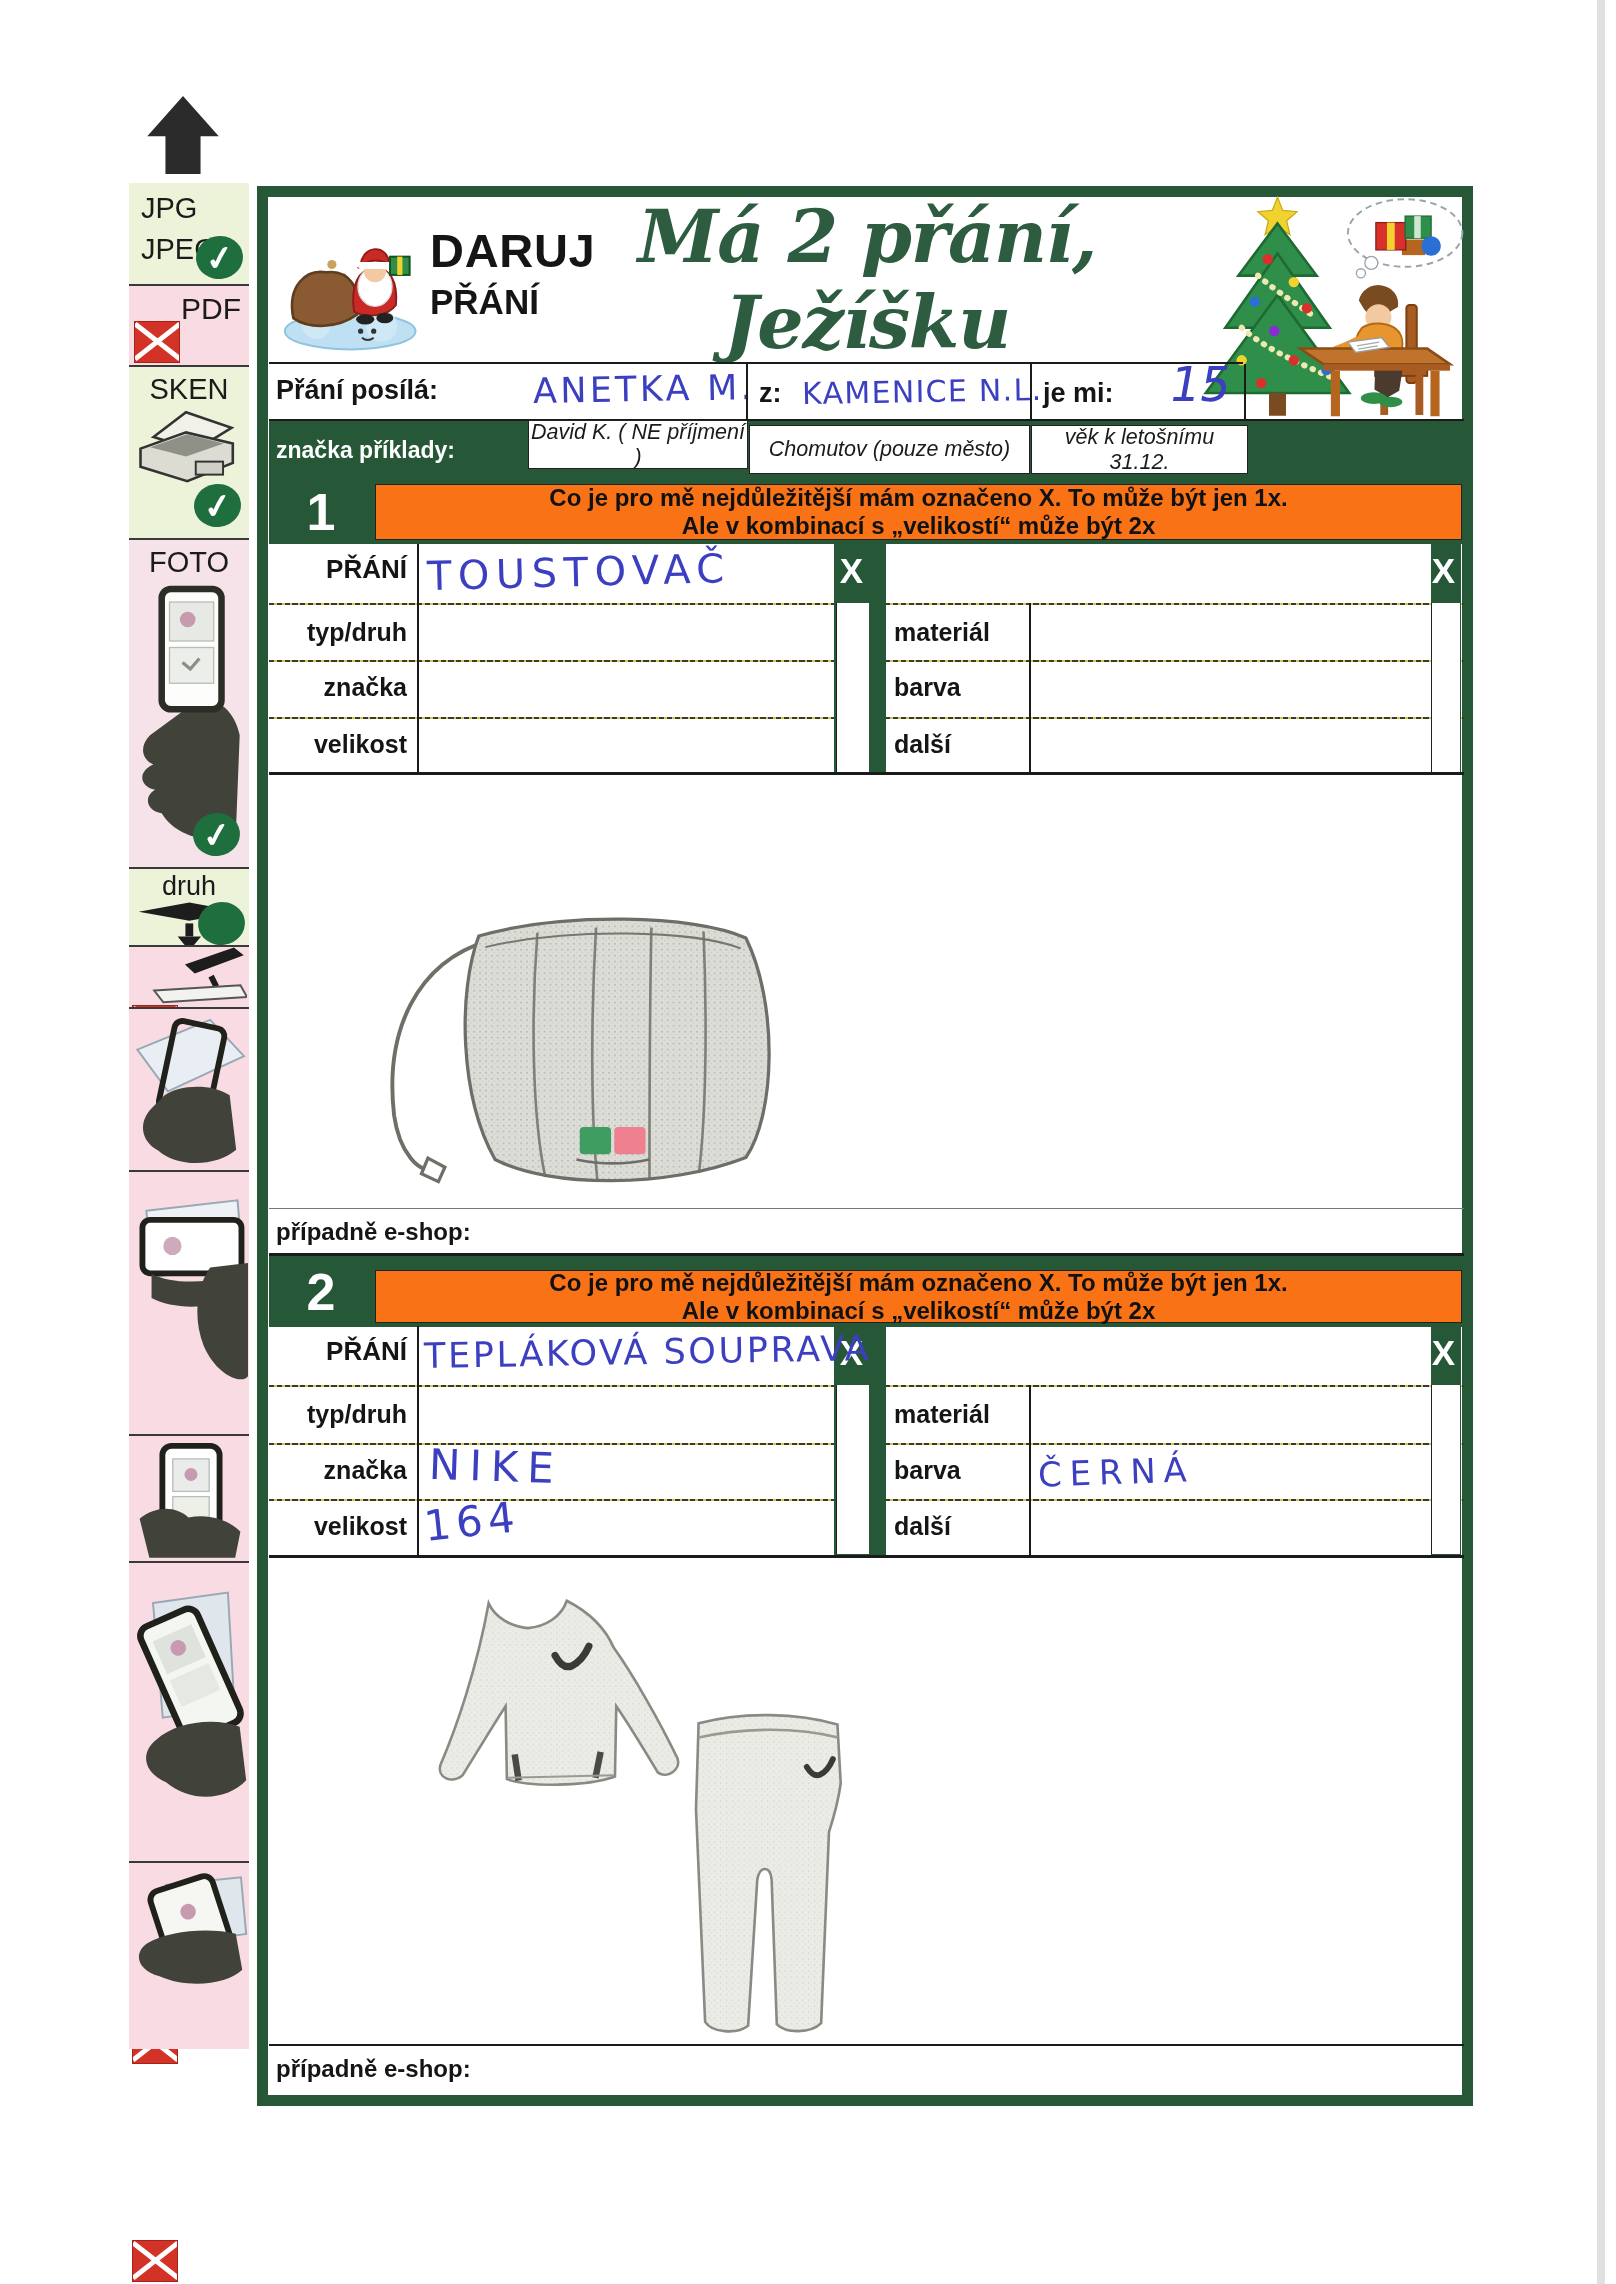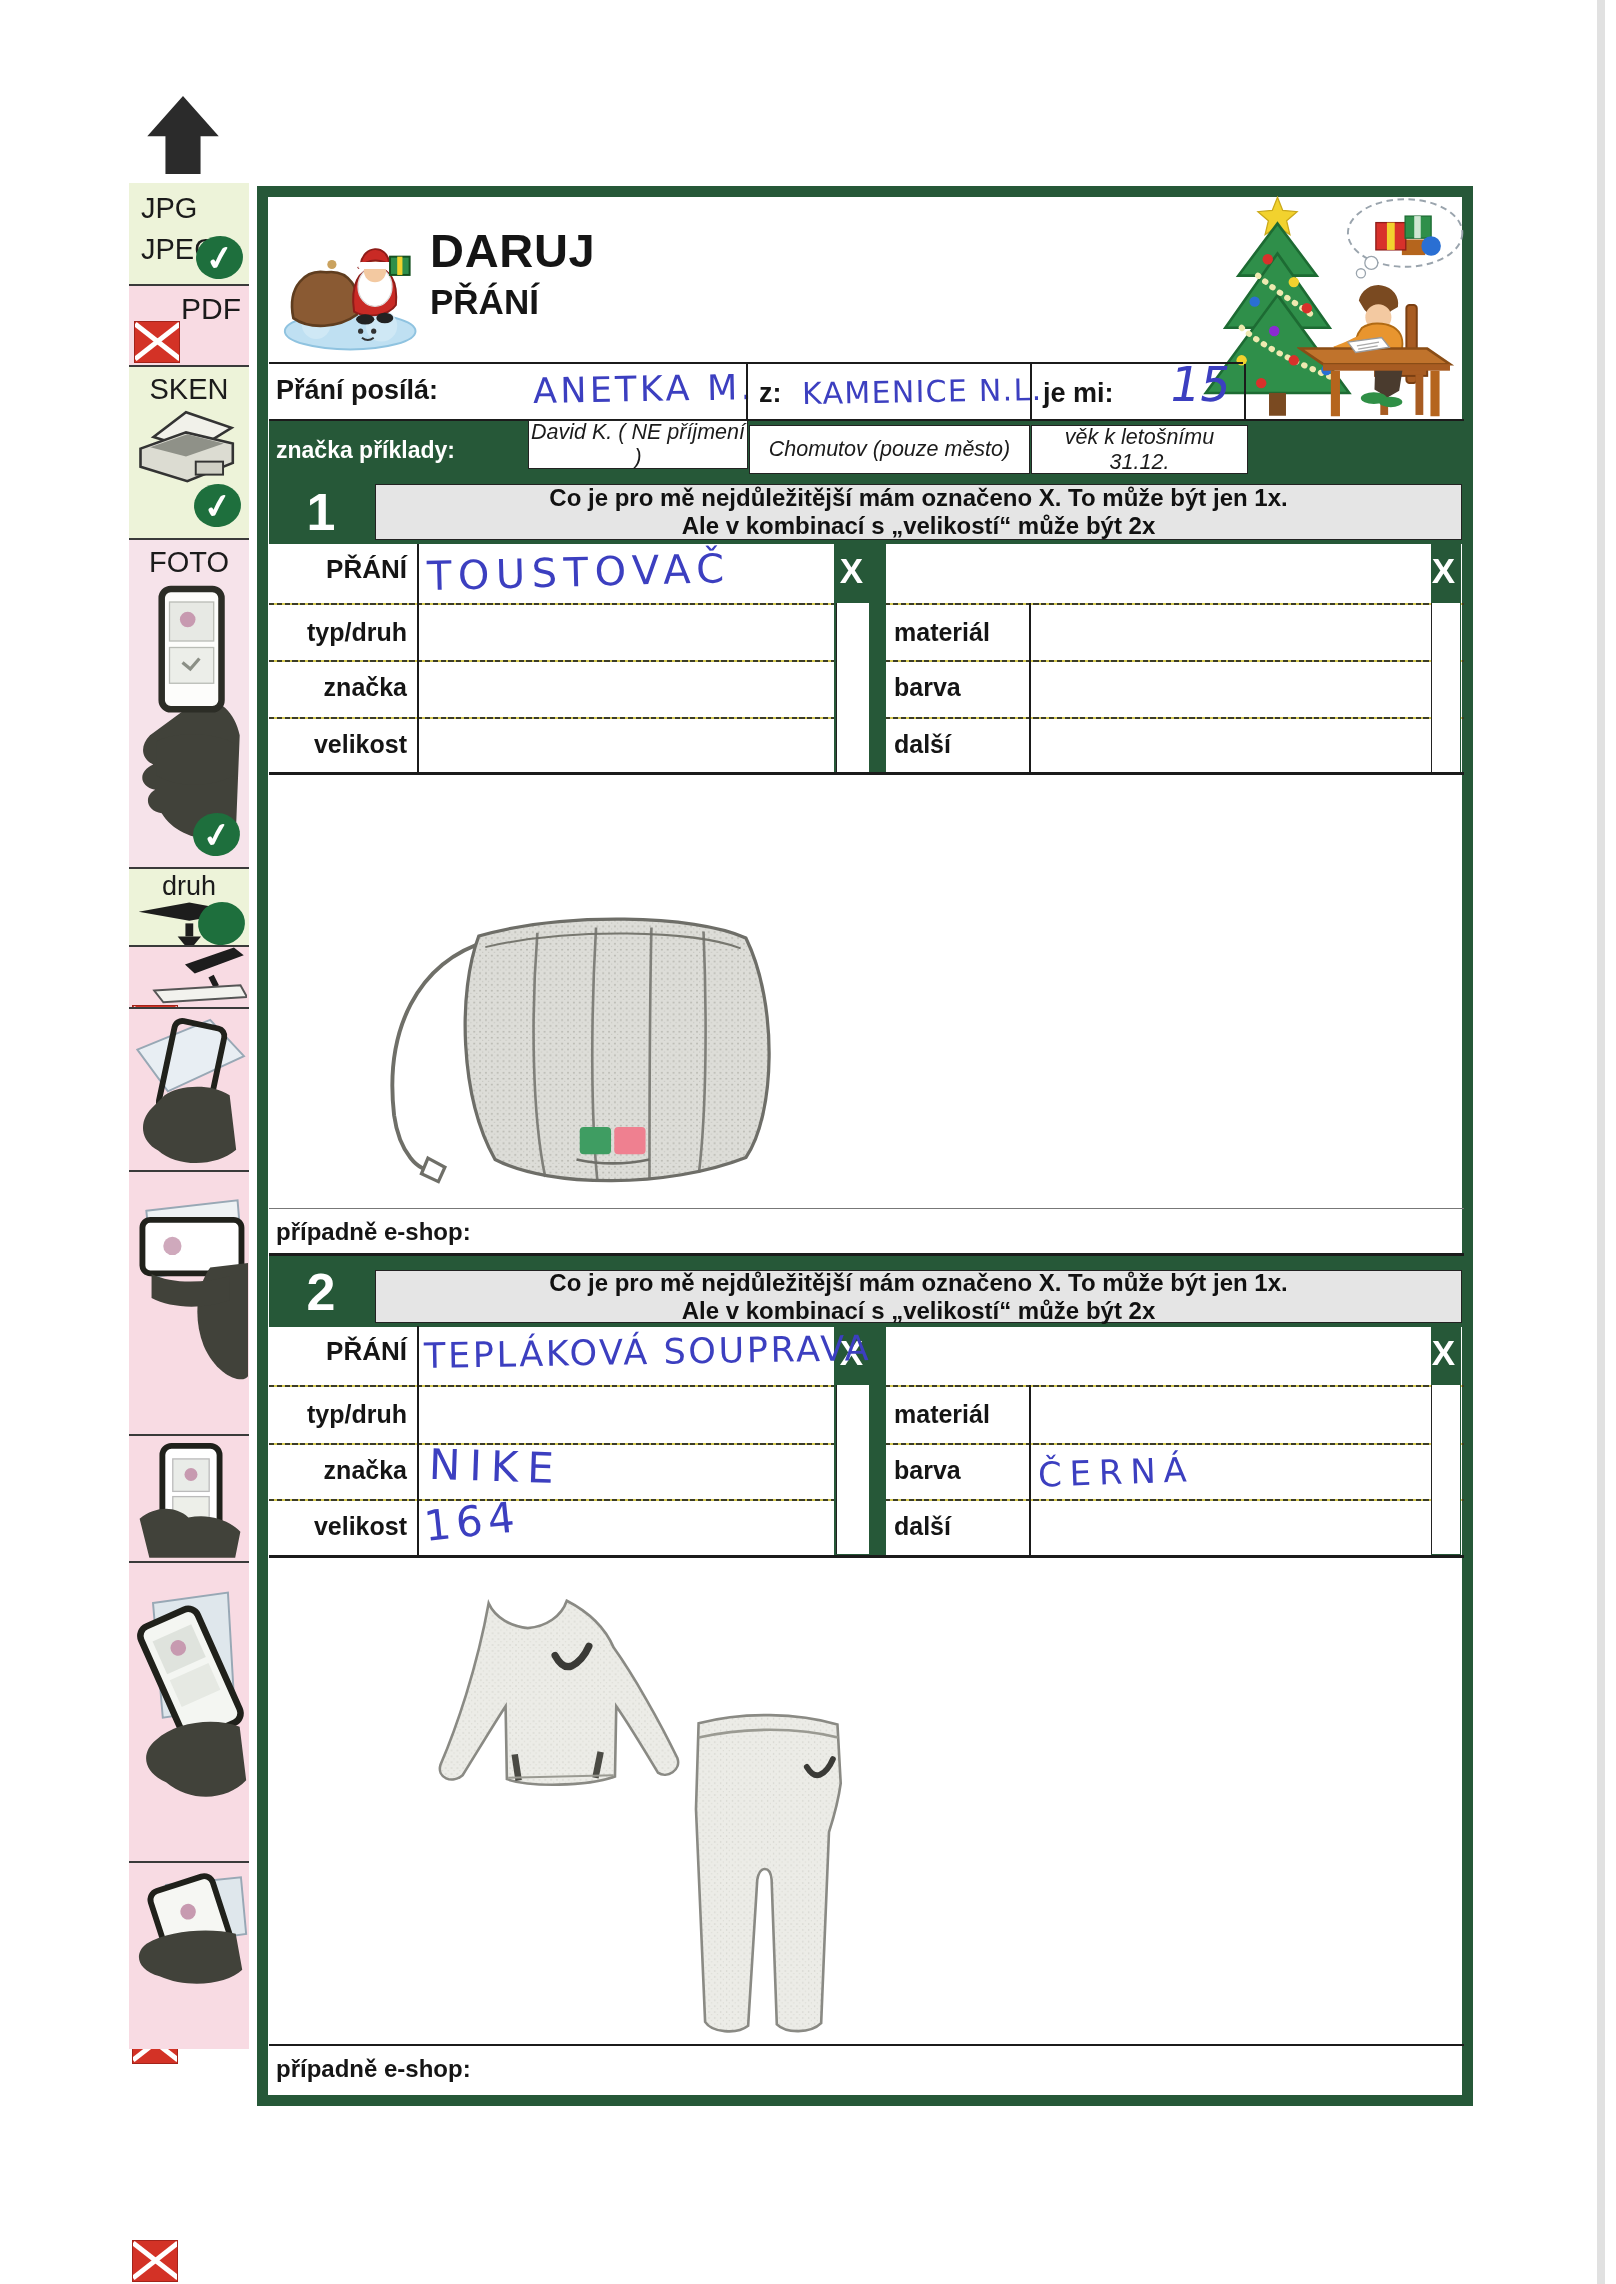--- a/index.html
+++ b/index.html
@@ -17,21 +17,21 @@
          font-size:34px;display:flex;align-items:center;justify-content:center;
          transform:rotate(-8deg);font-weight:bold}
   .nope{width:44px;height:40px;background:#d33226;position:relative;overflow:hidden;border:1.3px solid #a3231a}
   .nope::before,.nope::after{content:"";position:absolute;left:-6.5px;right:-6.5px;top:50%;
          margin-top:-2.6px;height:5.2px;background:#fff}
   .nope::before{transform:rotate(38deg)}
   .nope::after{transform:rotate(-38deg)}
   .hand{font-family:"DejaVu Sans",sans-serif;color:#3c3fc0;white-space:nowrap;font-weight:500}
   .exbox{background:#fff;border:1.3px solid #222;font-style:italic;font-size:21.5px;color:#1b1b1b}
   .xw{color:#fff;font-weight:bold;font-size:35px;text-align:center}
-  .instr{background:#e5e5e5;border:1.3px solid #222;font-weight:bold;font-size:24px;line-height:28px;color:#111}
+  .instr{background:#f97316;border:1.3px solid #222;font-weight:bold;font-size:24px;line-height:28px;color:#111}
   .sideLbl{font-weight:normal;color:#1b1b1b}
 </style>
 </head>
 <body>
 
 <div id="page">
 
   <svg class="abs" style="left:147px;top:96px" width="72" height="78" viewBox="0 0 110 120">
     <polygon points="55,0 110,62 82,62 82,120 28,120 28,62 0,62" fill="#2b2b2b"></polygon>
   </svg>
@@ -166,20 +166,21 @@
     <path d="M128,88 C132,58 168,56 172,86 L178,92 C160,78 140,78 124,94 Z" fill="#c92a25" stroke="#8e1c18" stroke-width="3"></path>
     <rect x="124" y="84" width="54" height="11" rx="5" fill="#fff"></rect>
     <circle cx="176" cy="62" r="9" fill="#fff"></circle>
     <rect x="173" y="76" width="30" height="28" fill="#2f8f4a" stroke="#14501f" stroke-width="3"></rect>
     <rect x="184" y="76" width="8" height="28" fill="#f2d22e"></rect>
     <ellipse cx="135" cy="172" rx="14" ry="8" fill="#222"></ellipse>
     <ellipse cx="165" cy="170" rx="13" ry="8" fill="#222"></ellipse>
   </svg>
   <div class="abs lbl" style="left:430px;top:223px;font-size:47px;letter-spacing:0.7px">DARUJ</div>
   <div class="abs lbl" style="left:430px;top:282px;font-size:35px">PŘÁNÍ</div>
+  <div class="abs ctr" style="left:554px;top:207px;width:626px;height:143px;font-family:'DejaVu Serif',serif;font-style:italic;font-weight:bold;font-size:73px;color:#2d5c40;letter-spacing:-1.3px">Má 2 přání, Ježíšku</div>
 
   <svg class="abs" style="left:1196px;top:196px" width="163" height="225" viewBox="0 0 250 345">
     <path d="M125,2 l8,20 22,2 -16,14 5,21 -19,-12 -19,12 5,-21 -16,-14 22,-2 Z" fill="#f2d22e" stroke="#caa91a" stroke-width="2"></path>
     <polygon points="125,42 185,122 65,122" fill="#2f8f4a" stroke="#1d6b33" stroke-width="4"></polygon>
     <polygon points="125,88 205,202 45,202" fill="#2f8f4a" stroke="#1d6b33" stroke-width="4"></polygon>
     <polygon points="125,152 235,302 15,302" fill="#2f8f4a" stroke="#1d6b33" stroke-width="4"></polygon>
     <path d="M95,122 C130,152 160,168 185,188 M70,202 C110,237 160,257 205,277" stroke="#efe9b0" stroke-width="9" fill="none" stroke-linecap="round" stroke-dasharray="1 13"></path>
     <circle cx="110" cy="97" r="8" fill="#d8312b"></circle>
       <circle cx="150" cy="132" r="8" fill="#f2d22e"></circle>
     <circle cx="90" cy="162" r="8" fill="#2a6fd3"></circle>

